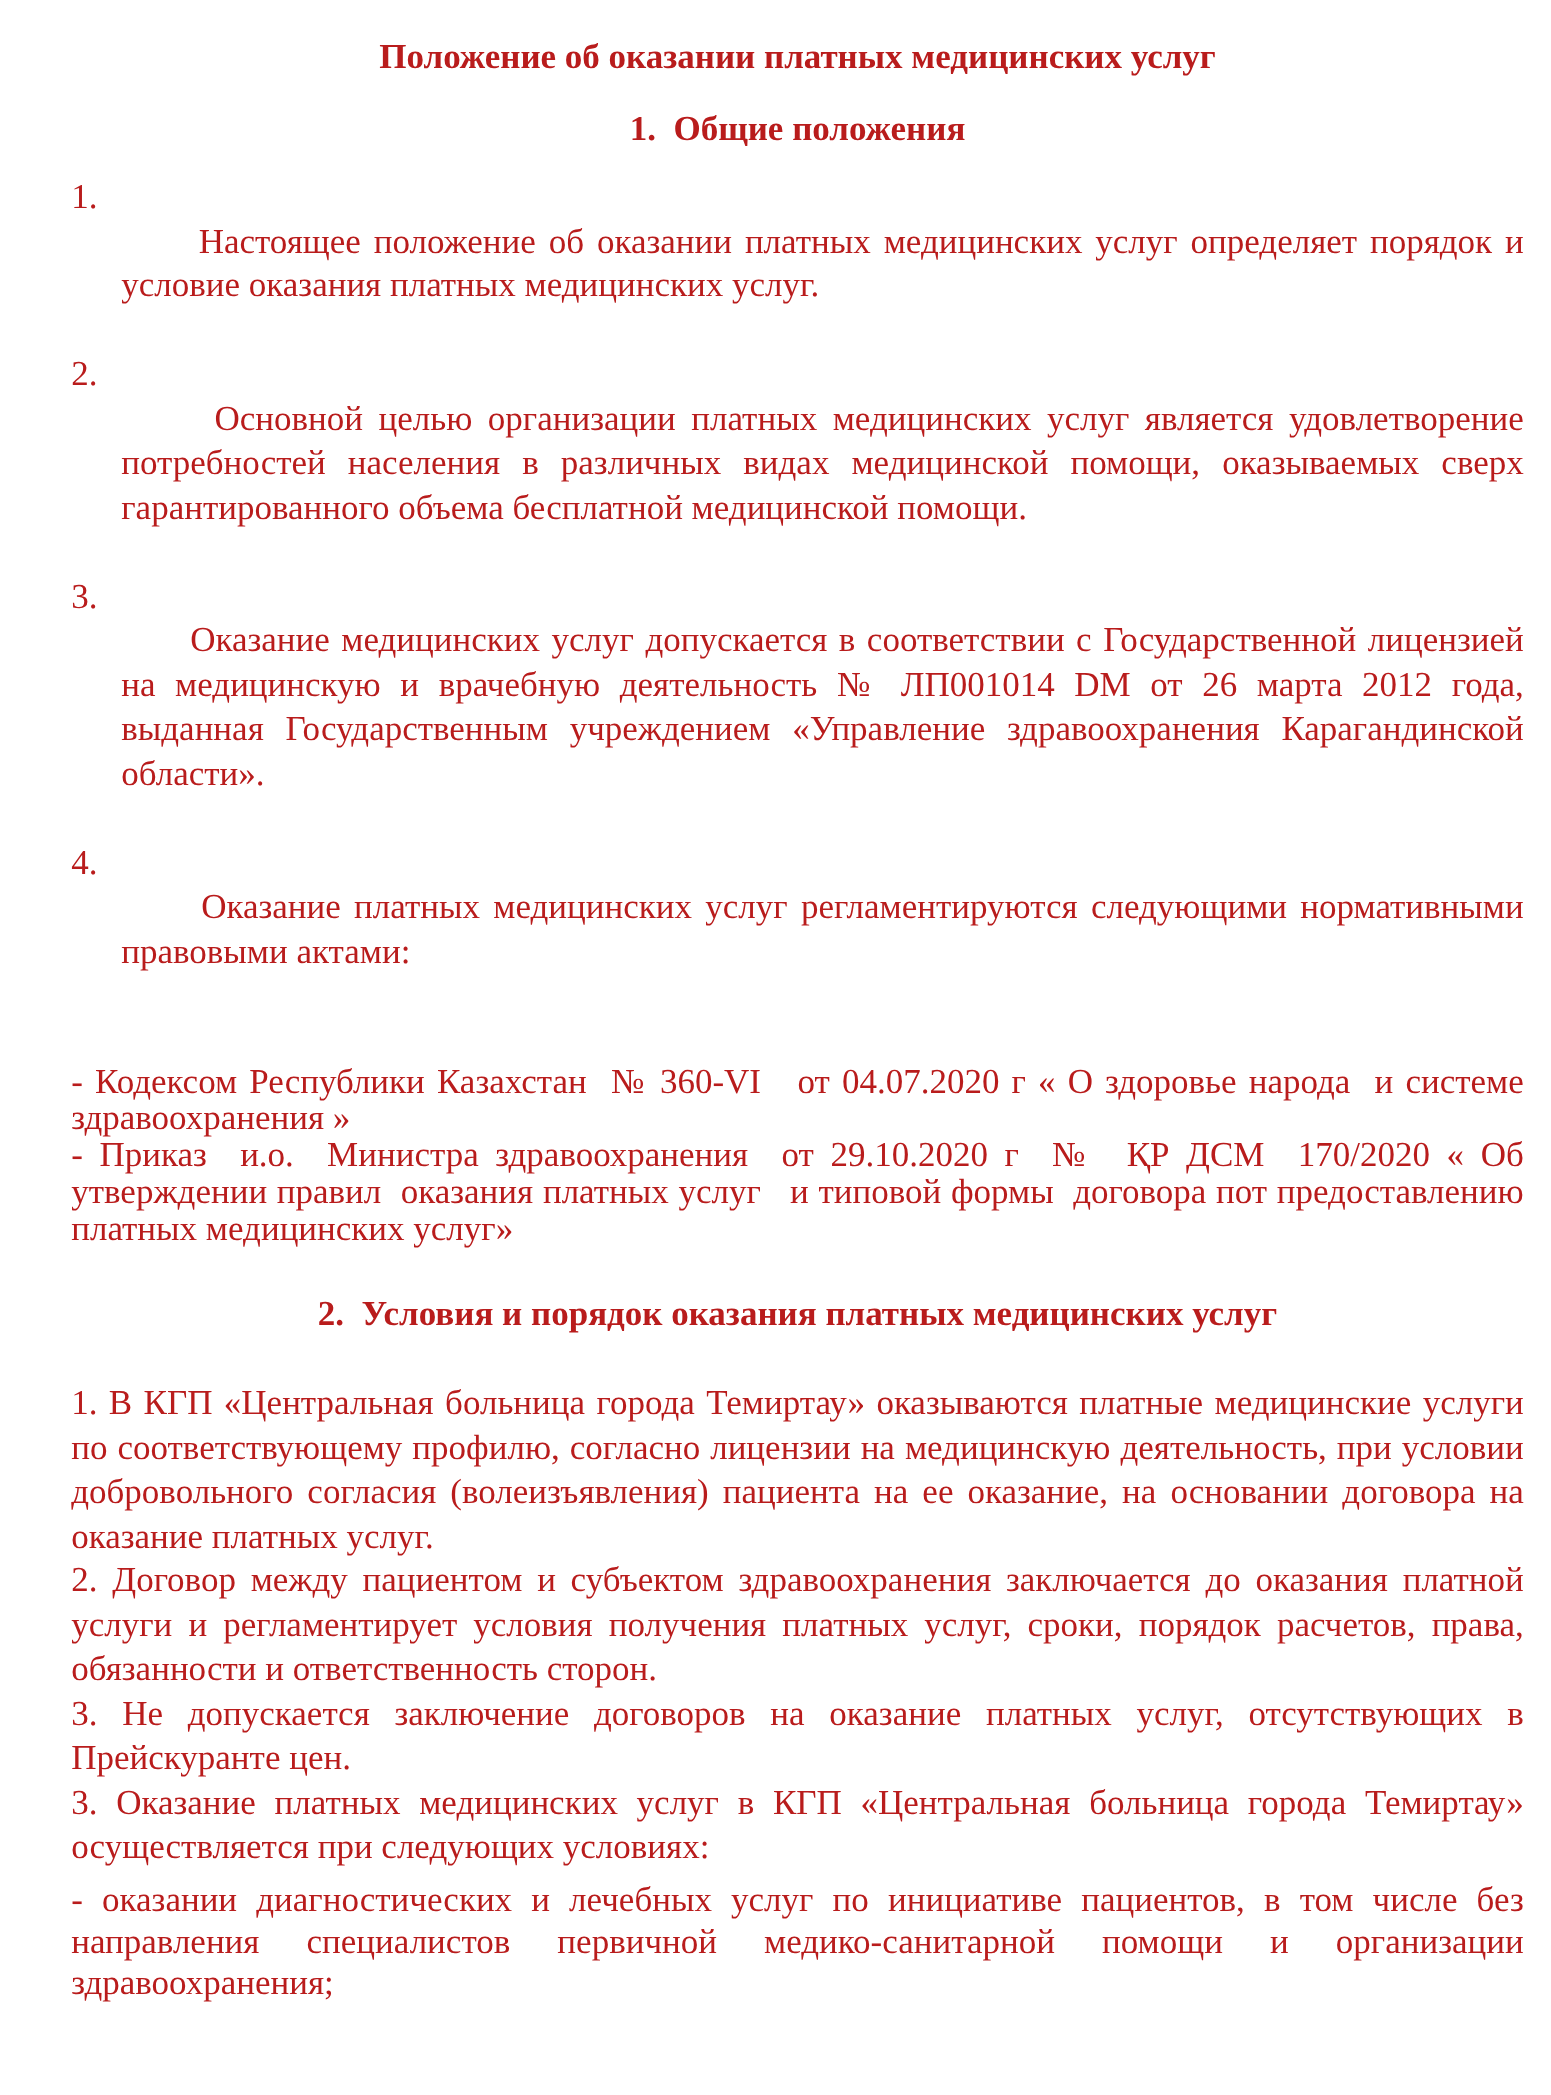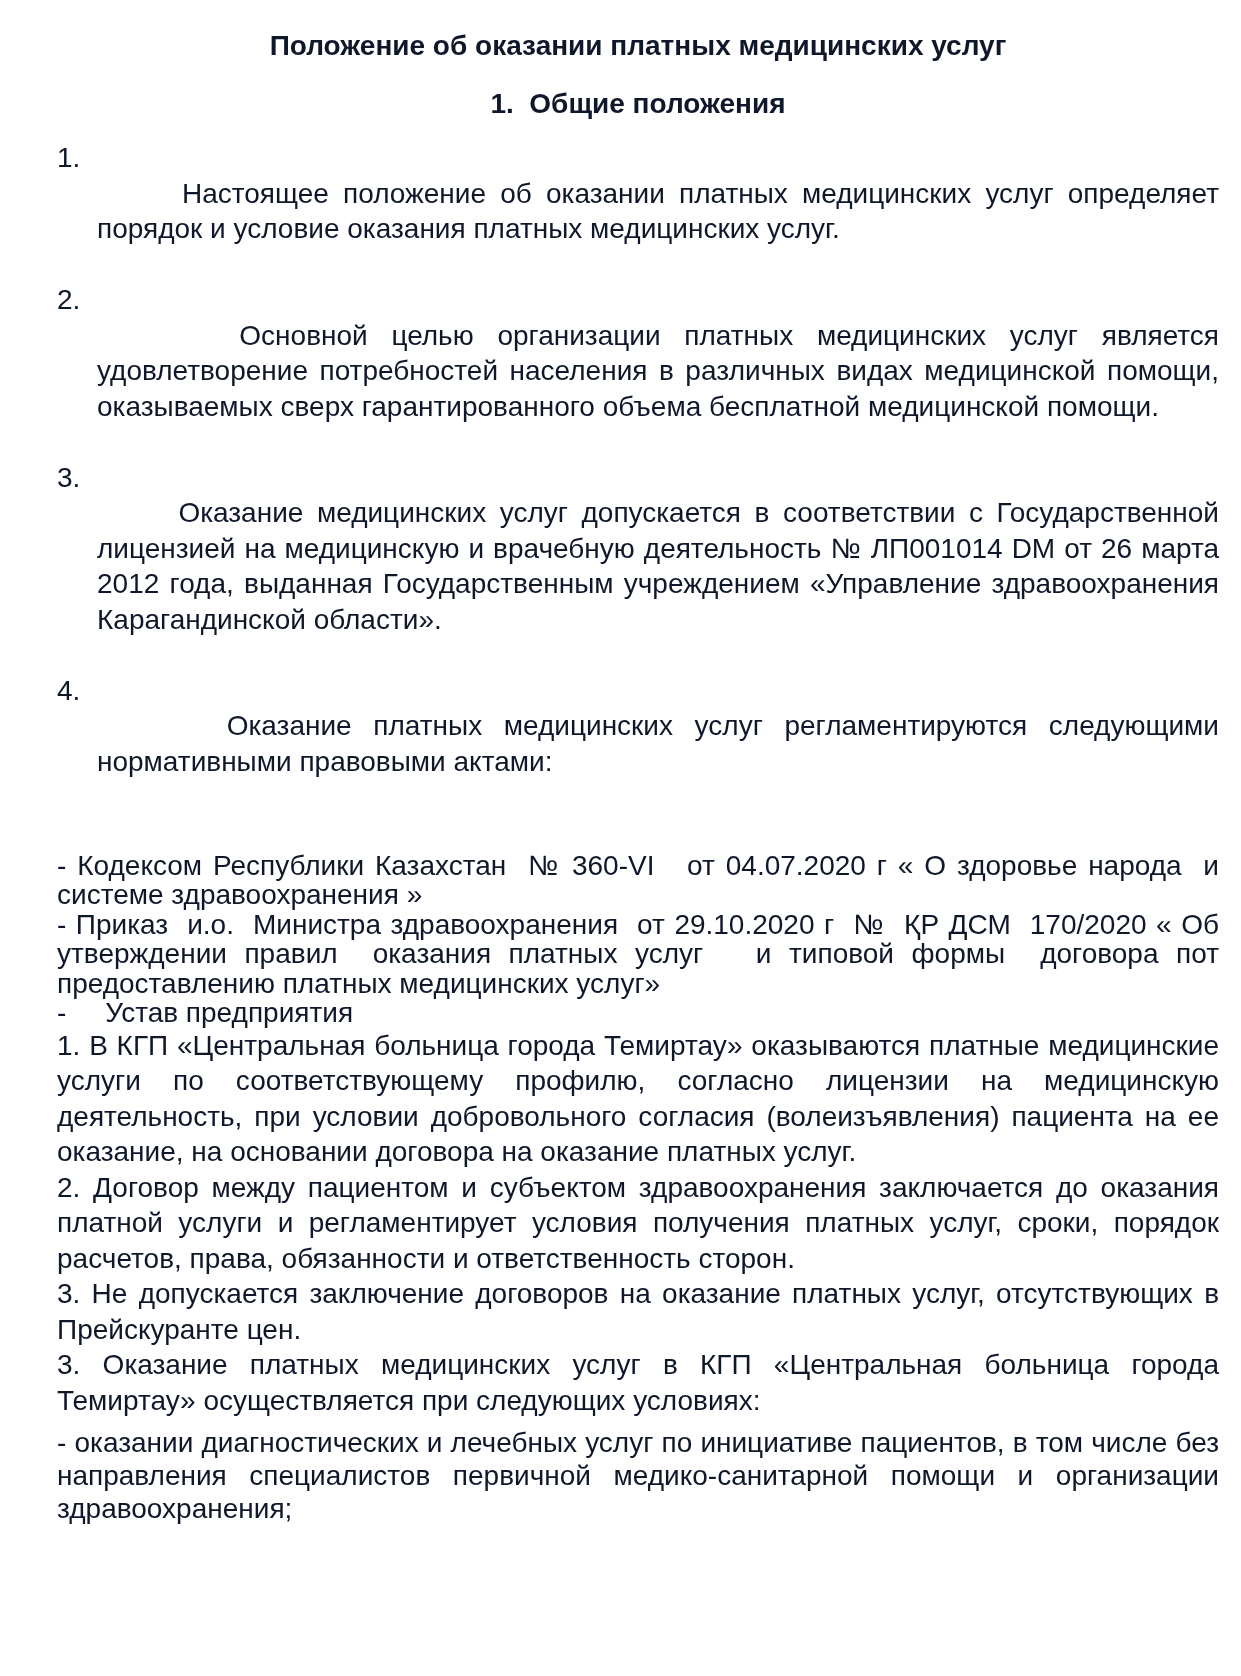--- a/index.html
+++ b/index.html
@@ -3,22 +3,22 @@
 <meta charset="utf-8">
 <style>
   * { box-sizing: border-box; }
   html, body { margin: 0; padding: 0; background: #ffffff; }
   .page {
     position: relative;
     width: 1241px;
     height: 1676px;
     padding: 28px 22px 0 57px;
     background: #ffffff;
-    color: #0f172a;
-    font-family: Liberation Sans, sans-serif;
+    color: #b91c1c;
+    font-family: Liberation Serif, serif;
     font-size: 28px;
     overflow: hidden;
   }
   .doc-title {
     font-size: 28px;
     font-weight: bold;
     text-align: center;
     line-height: 36px;
     margin: 0 0 22px 0;
     white-space: pre-wrap;
@@ -92,23 +92,23 @@
       <span class="num">3.</span><span>Оказание медицинских услуг допускается в соответствии с Государственной лицензией на медицинскую и врачебную деятельность № ЛП001014 DM от 26 марта 2012 года, выданная Государственным учреждением «Управление здравоохранения Карагандинской области».</span>
     </div>
     <div class="numitem">
       <span class="num">4.</span><span>Оказание платных медицинских услуг регламентируются следующими нормативными правовыми актами:</span>
     </div>
   </div>
 
   <div class="acts">
     <p>- Кодексом Республики Казахстан  № 360-VI   от 04.07.2020 г « О здоровье народа  и системе здравоохранения »</p>
     <p>- Приказ  и.о.  Министра здравоохранения  от 29.10.2020 г  №  ҚР ДСМ  170/2020 « Об утверждении правил  оказания платных услуг   и типовой формы  договора пот предоставлению платных медицинских услуг»</p>
-    <p>-     Устав предприятия</p>
   </div>
 
+  <div class="sec-heading second">2.  Условия и порядок оказания платных медицинских услуг</div>
 
   <div class="paras">
     <p>1. В КГП «Центральная больница города Темиртау» оказываются платные медицинские услуги по соответствующему профилю, согласно лицензии на медицинскую деятельность, при условии добровольного согласия (волеизъявления) пациента на ее оказание, на основании договора на оказание платных услуг.</p>
     <p>2. Договор между пациентом и субъектом здравоохранения заключается до оказания платной услуги и регламентирует условия получения платных услуг, сроки, порядок расчетов, права, обязанности и ответственность сторон.</p>
     <p>3. Не допускается заключение договоров на оказание платных услуг, отсутствующих в Прейскуранте цен.</p>
     <p>3. Оказание платных медицинских услуг в КГП «Центральная больница города Темиртау» осуществляется при следующих условиях:</p>
   </div>
 
   <div class="conds">
     <p>- оказании диагностических и лечебных услуг по инициативе пациентов, в том числе без направления специалистов первичной медико-санитарной помощи и организации здравоохранения;</p>

